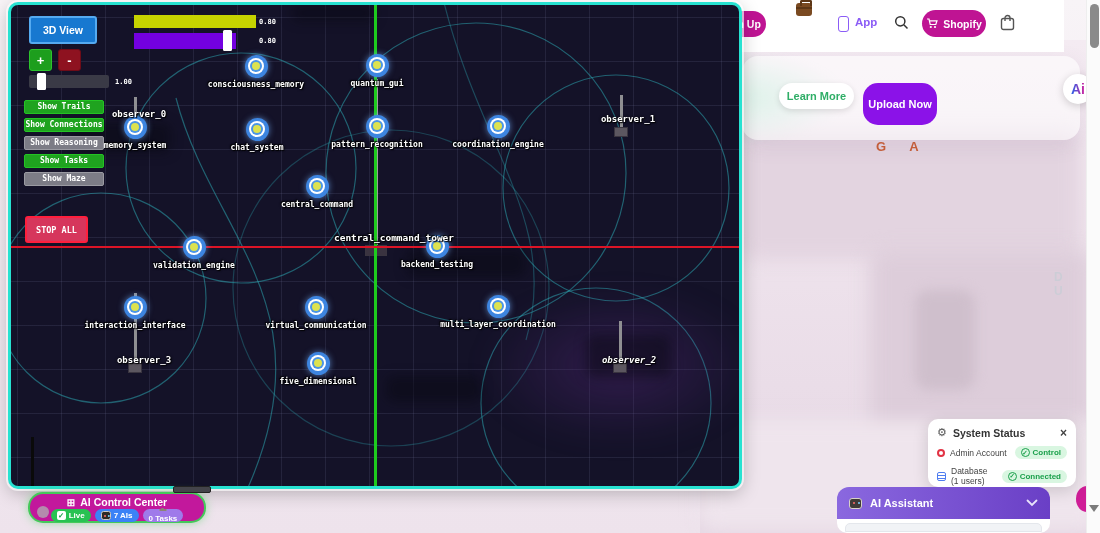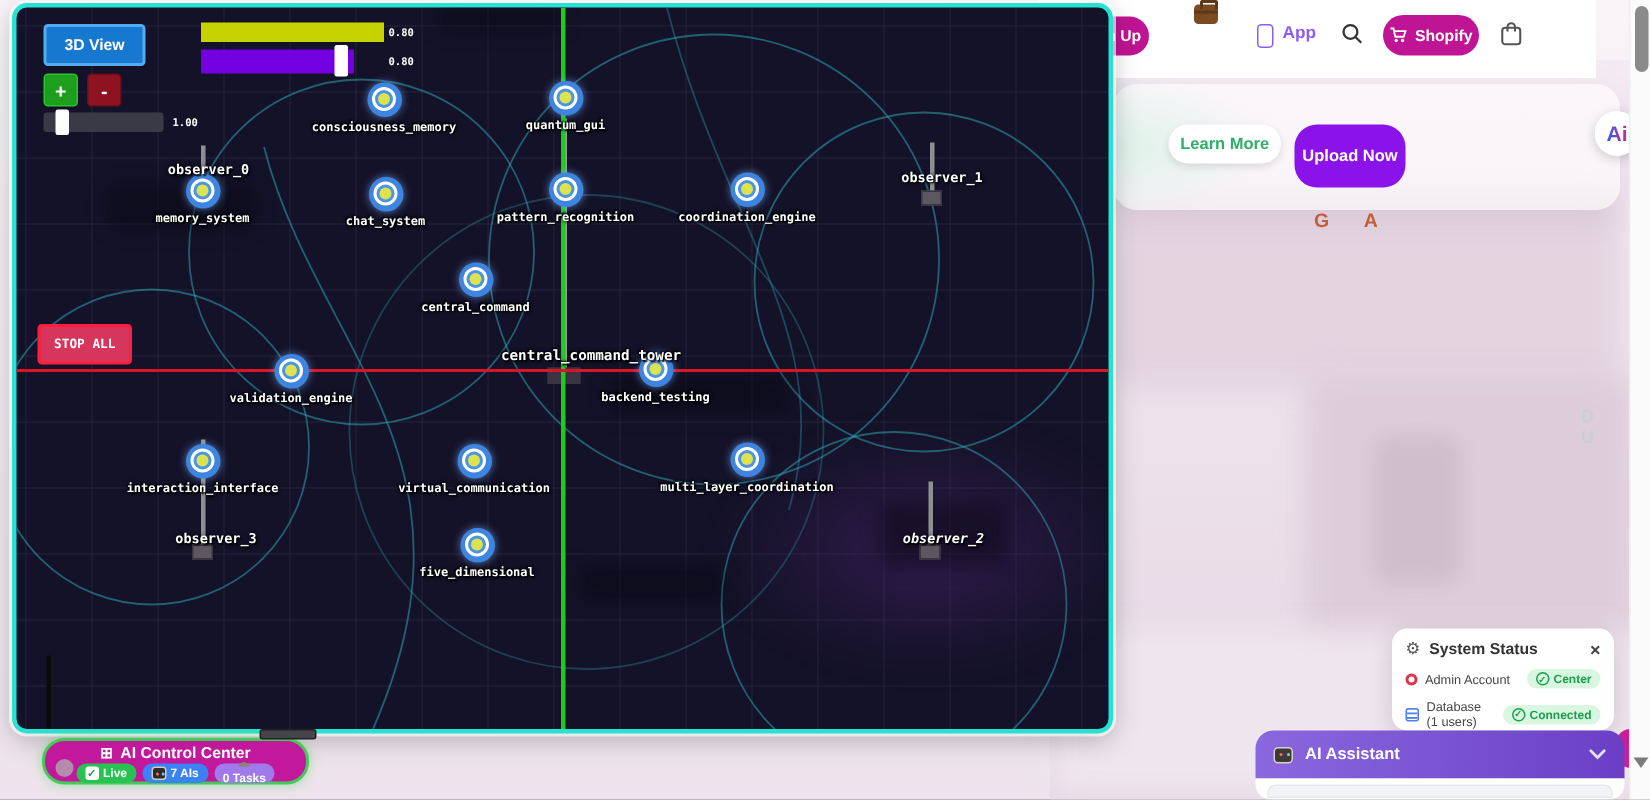--- a/index.html
+++ b/index.html
@@ -103,21 +103,21 @@
   .status-row { display:flex; align-items:center; gap:5px; margin-top:7px; font-size:8.5px; color:#444; }
   .admin-dot { width:8px; height:8px; border:2px solid #e23344; border-radius:50%; flex:none; }
   .db-icon { width:9px; height:9px; border:1.4px solid #4f7df0; border-radius:2px; flex:none;
     background:linear-gradient(#4f7df0 1px, transparent 1px); background-size:100% 3px; background-position:0 2px; }
   .status-pill { margin-left:auto; background:#d9f6e1; color:#1ba04c; border-radius:8px; padding:2px 6px;
     font-size:8px; font-weight:bold; display:flex; align-items:center; gap:3px; }
   .pill-check { width:9px; height:9px; border:1px solid #1ba04c; border-radius:50%; font-size:6.5px;
     display:inline-flex; align-items:center; justify-content:center; }
 
   
-  .assistant { position:absolute; left:837px; top:487px; width:246px; z-index:46; }
+  .assistant { position:absolute; left:837px; top:487px; width:213px; z-index:46; }
   .assistant-bar { height:32px; background:linear-gradient(90deg,#8a68df,#6a3fc6); border-radius:12px 12px 0 0;
     display:flex; align-items:center; gap:8px; padding:0 12px; cursor:pointer; }
   .assistant-title { color:#fff; font-weight:bold; font-size:11px; }
   .assistant-chevron { margin-left:auto; color:#e8e2f8; font-size:10px; }
   .assistant-body { height:14px; background:#fff; border-radius:0 0 10px 10px; padding:4px 8px 0; }
   .assistant-input { height:9px; background:#f1f3f6; border:1px solid #e4e7ec; border-radius:5px 5px 0 0; }
   .mini-robot { width:13px; height:11px; border-radius:3px; background:#3f3a36; position:relative; flex:none; border:1px solid #d8d2c8; }
   .mini-robot::after { content:''; position:absolute; left:2.5px; top:3.5px; width:2.3px; height:2.3px; border-radius:50%;
     background:#ff6b6b; box-shadow:5px 0 0 #79d2ff; }
   .chat-bubble { position:absolute; left:1076px; top:486px; width:22px; height:26px; border-radius:50%; background:#cf1d97; z-index:44; }
@@ -211,20 +211,27 @@
   <div class="ctl bar" style="left:123px;top:10px;width:122px;background:#c6d300;"></div>
   <div class="bar-label" style="left:248px;top:13px;">0.80</div>
   <div class="ctl bar" style="left:123px;top:28px;width:102px;height:16px;background:#7300e0;"></div>
   <div class="bar-handle" style="left:212px;top:25px;height:21px;z-index:11;"></div>
   <div class="bar-label" style="left:248px;top:32px;">0.80</div>
   <button class="sq-btn" style="left:18px;top:44px;background:#1d9e1d;border:1.5px solid #2cc42c;">+</button>
   <button class="sq-btn" style="left:47px;top:44px;background:#8e1220;border:1.5px solid #6e0c18;">-</button>
   <div class="ctl zoom-track"></div>
   <div class="bar-handle" style="left:26px;top:68px;height:17px;z-index:11;"></div>
   <div class="bar-label" style="left:104px;top:73px;">1.00</div>
+  <div class="toggles">
+      <button class="toggle-btn toggle-on">Show Trails</button>
+      <button class="toggle-btn toggle-on">Show Connections</button>
+      <button class="toggle-btn toggle-off">Show Reasoning</button>
+      <button class="toggle-btn toggle-on">Show Tasks</button>
+      <button class="toggle-btn toggle-off">Show Maze</button>
+    </div>
   <button class="ctl stop-btn">STOP ALL</button>
 
   <div class="obs-pole" style="left: 364px; width: 3px; background: rgb(156, 156, 156); top: 74px; height: 170px;" id="tower-pole"></div>
   <div class="obs-base" style="left:354px;top:240px;width:22px;height:11px;background:#3a3340;"></div>
   <div class="node-label tower-label" id="tower-label" style="left: 383px; top: 227px;">central_command_tower</div>
 
   <div id="canvas-dynamic">
       <div class="node" style="left: 233.5px; top: 49.5px;">
         <div class="n2">
           <div class="n3">
@@ -347,21 +354,21 @@
   <div class="status-head">
     <span class="gear">⚙</span>
     <span>System Status</span>
     <span class="status-close">×</span>
   </div>
   <div class="status-row">
     <span class="admin-dot"></span>
     <span>Admin Account</span>
     <span class="status-pill">
       <span class="pill-check">✓</span>
-      <span>Center</span>
+      <span>Control</span>
     </span>
   </div>
   <div class="status-row">
     <span class="db-icon"></span>
     <span>Database (1 users)</span>
     <span class="status-pill">
       <span class="pill-check">✓</span>
       <span>Connected</span>
     </span>
   </div>

